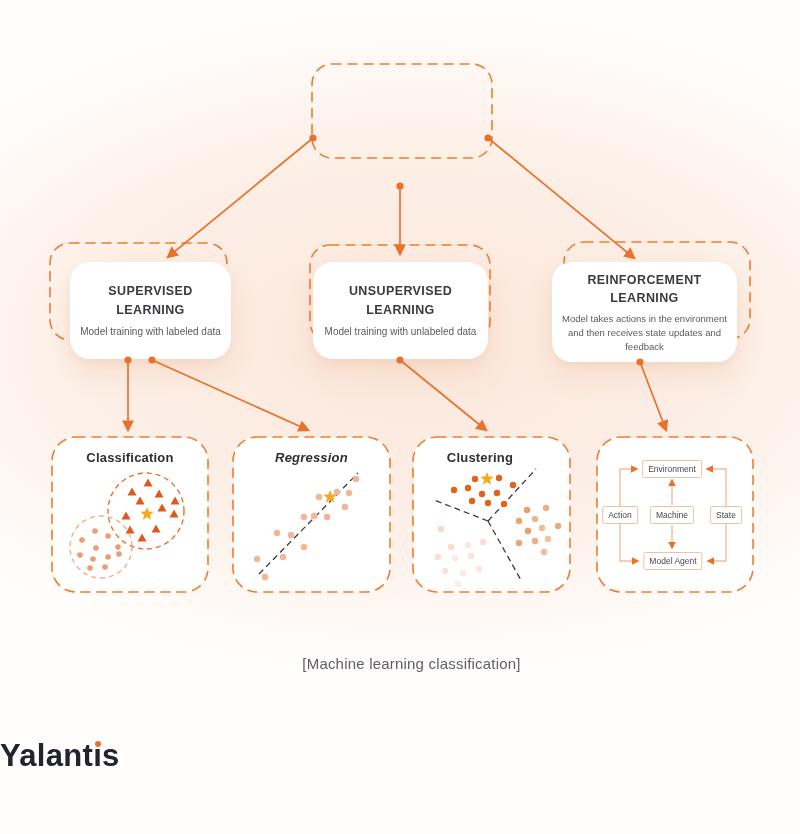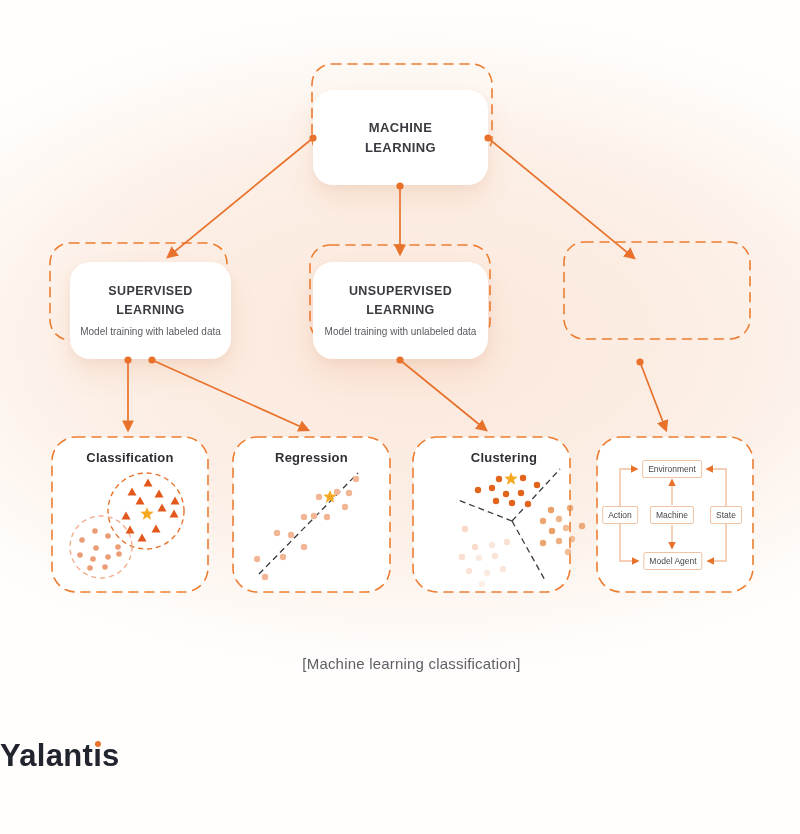--- a/index.html
+++ b/index.html
@@ -30,22 +30,22 @@
   #card-uns{left:313px;top:262px;width:175px;height:97px;}
   #card-rl{left:552px;top:262px;width:185px;height:100px;}
   #card-rl .card-title{font-size:12.5px;max-width:150px;}
   #card-rl .card-sub{font-size:9.5px;max-width:172px;margin-top:4px;}
   .leaf{position:absolute;z-index:3;width:156px;height:155px;}
   .leaf-title{
     position:absolute;left:0;right:0;top:13px;text-align:center;
     font-size:13px;font-weight:700;letter-spacing:.2px;color:#2e2e34;
   }
   #leaf-0{left:52px;top:437px;}
-  #leaf-1{left:233px;top:437px;width:157px;}
-  #leaf-2{left:413px;top:437px;width:134px;margin-left:24px;}
+  #leaf-1{left:233px;top:437px;width:157px;font-style:italic;}
+  #leaf-2{left:413px;top:437px;width:134px;}
   #leaf-3{left:597px;top:437px;}
   .leaf svg{position:absolute;left:0;top:0;}
   .mini-box{
     position:absolute;transform:translate(-50%,-50%);background:#ffffff;
     border:1px solid #f0c3a4;border-radius:2px;font-size:8.5px;color:#47474d;
     padding:3px 5px;white-space:nowrap;z-index:2;
   }
   #caption{
     position:absolute;left:0;right:0;top:655px;text-align:center;z-index:3;
     font-size:15px;color:#5f5f65;letter-spacing:.2px;padding-left:23px;
@@ -73,34 +73,35 @@
       <rect x="564" y="242" width="186" height="97" rx="20"></rect>
     </g>
     <g stroke="#ED7D31" stroke-width="1.6" fill="#ffffff" stroke-dasharray="9 7" stroke-linecap="round">
       <rect x="52" y="437" width="156" height="155" rx="24"></rect>
       <rect x="233" y="437" width="157" height="155" rx="24"></rect>
       <rect x="413" y="437" width="157" height="155" rx="24"></rect>
       <rect x="597" y="437" width="156" height="155" rx="24"></rect>
     </g>
   </svg>
 
-  <div class="card" id="card-ml">
-    <div class="card-title">MACHINE LEARNING</div>
-  </div>
 
   <div class="card" id="card-sup">
     <div class="card-title">SUPERVISED LEARNING</div>
     <div class="card-sub">Model training with labeled data</div>
   </div>
 
   <div class="card" id="card-uns">
     <div class="card-title">UNSUPERVISED LEARNING</div>
     <div class="card-sub">Model training with unlabeled data</div>
   </div>
 
+  <div class="card" id="card-rl">
+    <div class="card-title">REINFORCEMENT LEARNING</div>
+    <div class="card-sub">Model takes actions in the environment and then receives state updates and feedback</div>
+  </div>
 
   <div class="leaf" id="leaf-0">
     <svg width="156" height="155" viewBox="0 0 156 155">
       <circle cx="94" cy="74" r="38" fill="none" stroke="#E8722C" stroke-width="1.4" stroke-dasharray="4 5" stroke-linecap="round"></circle>
       <circle cx="49" cy="110" r="31" fill="none" stroke="#F3AF8C" stroke-width="1.4" stroke-dasharray="4 5" stroke-linecap="round"></circle>
       <g fill="#E2571B">
         <path d="M0,-4.5 L4.5,3.5 L-4.5,3.5 Z" transform="translate(96,46)"></path>
         <path d="M0,-4.5 L4.5,3.5 L-4.5,3.5 Z" transform="translate(80,55)"></path>
         <path d="M0,-4.5 L4.5,3.5 L-4.5,3.5 Z" transform="translate(107,57)"></path>
         <path d="M0,-4.5 L4.5,3.5 L-4.5,3.5 Z" transform="translate(88,64)"></path>

